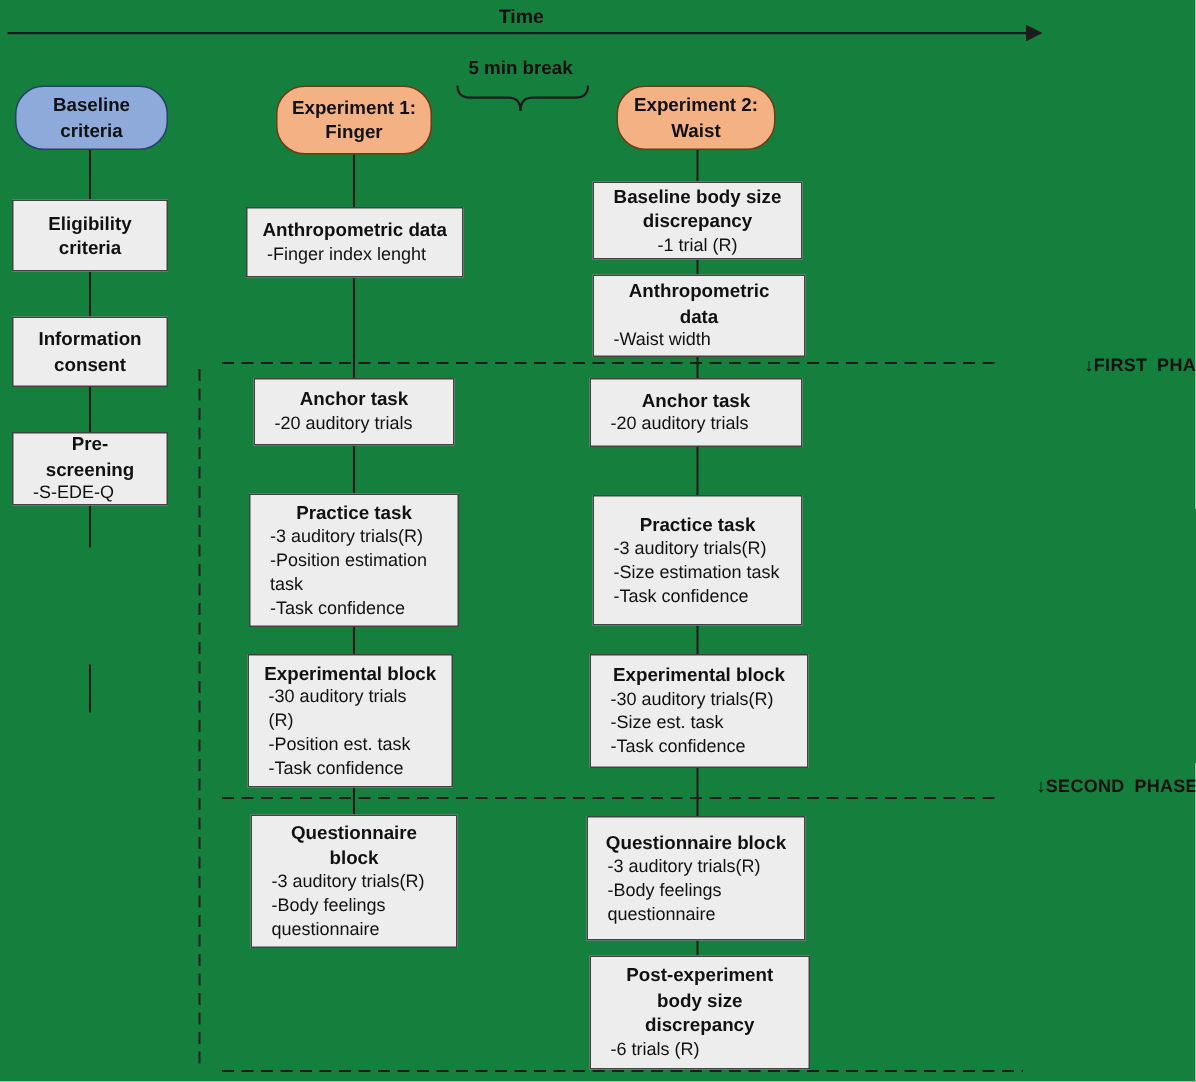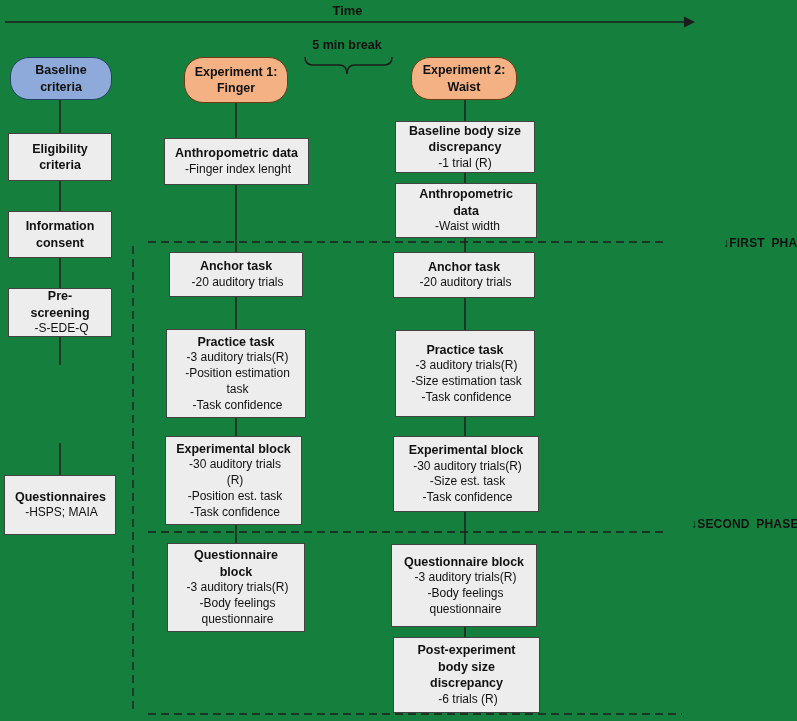--- a/index.html
+++ b/index.html
@@ -21,21 +21,21 @@
   .hdr.blue{background:#8EAADB;border:1.6px solid #24416b;}
   .hdr.orange{background:#F4B183;border:1.6px solid #6e3b14;}
   .hdr.green{background:#C5E0B4;border:1.6px solid #44632d;}
 
   .pbox{
     position:absolute;box-sizing:border-box;background:#EDEDED;
     border:1.4px solid #424242;display:flex;flex-direction:column;
     justify-content:center;padding:2px 10px;
   }
   .bt{text-align:center;font-weight:bold;font-size:12.5px;line-height:1.32;}
-  .bi{text-align:center;font-size:12px;line-height:1.32;padding-left:3px;}
+  .bi{text-align:left;font-size:12px;line-height:1.32;padding-left:3px;}
   .bi.center{text-align:center;padding-left:0;}
 
   .lbl{position:absolute;font-weight:bold;white-space:nowrap;}
   .time-lbl{left:300px;top:3px;width:95px;text-align:center;font-size:13px;}
   .break-lbl{left:302px;top:38px;width:90px;text-align:center;font-size:12.5px;}
   .phase-lbl{font-size:12px;letter-spacing:.2px;word-spacing:3px;}
   .p1{left:723px;top:236px;}
   .p2{left:691px;top:517px;}
 </style>
 </head>
@@ -99,24 +99,20 @@
     <div class="bt">criteria</div>
   </div>
   <div class="pbox" style="left:8px;top:211px;width:104px;height:47px">
     <div class="bt">Information</div>
     <div class="bt">consent</div>
   </div>
   <div class="pbox" style="left:8px;top:288px;width:104px;height:49px">
     <div class="bt">Pre-screening</div>
     <div class="bi">-S-EDE-Q</div>
   </div>
-  <div class="pbox" style="left:4px;top:475px;width:112px;height:60px">
-    <div class="bt">Questionnaires</div>
-    <div class="bi">-HSPS; MAIA</div>
-  </div>
 
   <div class="pbox" style="left:164px;top:138px;width:145px;height:47px">
     <div class="bt">Anthropometric data</div>
     <div class="bi">-Finger index lenght</div>
   </div>
   <div class="pbox" style="left:169px;top:252px;width:134px;height:45px">
     <div class="bt">Anchor task</div>
     <div class="bi">-20 auditory trials</div>
   </div>
   <div class="pbox" style="left:166px;top:329px;width:140px;height:89px">

